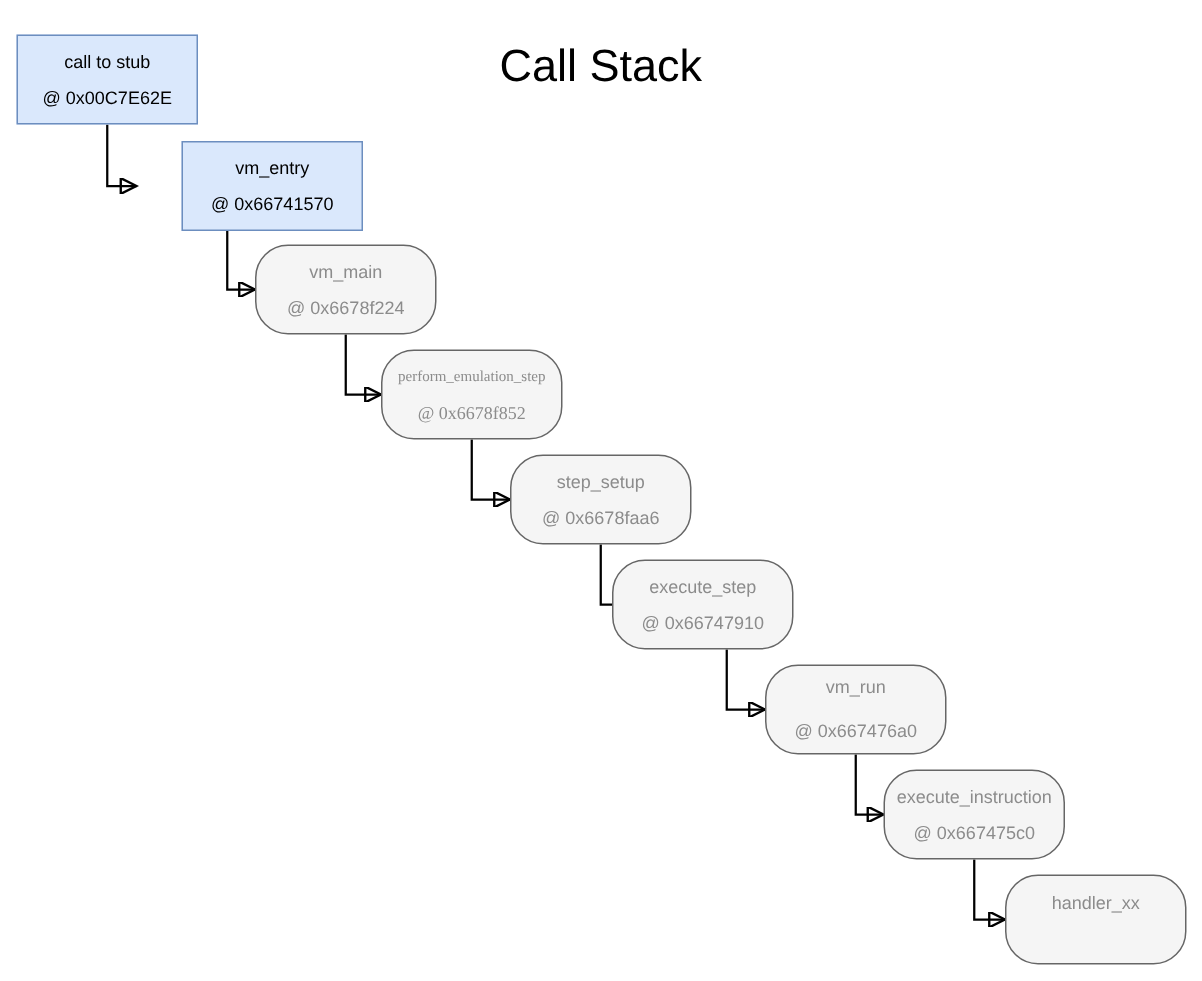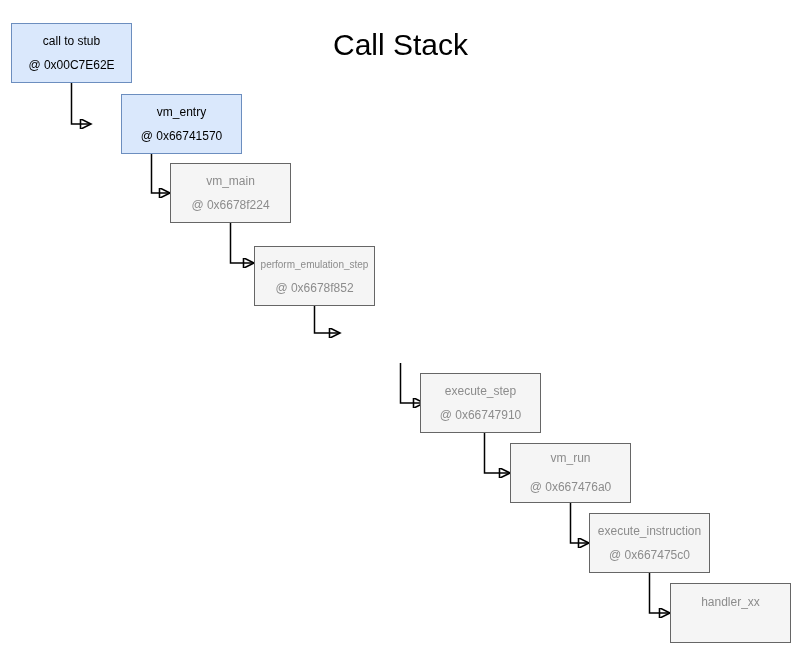--- a/index.html
+++ b/index.html
@@ -58,33 +58,34 @@
   }
   .node.blue {
     background: var(--blue-fill, #DAE8FC);
     border-color: var(--blue-border, #6C8EBF);
     color: var(--blue-text, #000);
   }
   .node.gray {
     background: var(--gray-fill, #F5F5F5);
     border-color: var(--gray-border, #666);
     color: var(--gray-text, #8C8C8C);
+    border-radius: 22px;
   }
   .node .node-name  { white-space: nowrap; }
   .node.small .node-name { font-size: 10px; }
   .node .node-address:empty { display: none; }
   .node.single { padding-bottom: 22px; }
 
   
   .n0 { left: 11px;  top: 23px;  }
   .n1 { left: 91px;  top: 94px; margin-left: 30px;  }
   .n2 { left: 170px; top: 163px; }
-  .n3 { left: 254px; top: 246px; }
+  .n3 { left: 254px; top: 233px; font-family: Liberation Serif, serif; }
   .n4 { left: 340px; top: 303px; }
-  .n5 { left: 420px; top: 373px; }
+  .n5 { left: 408px; top: 373px; }
   .n6 { left: 510px; top: 443px; gap: 14px; }
   .n7 { left: 589px; top: 513px; }
   .n8 { left: 670px; top: 583px; }
 </style>
 </head>
 <body>
 
 <div class="canvas">
 
   <h1 class="title">Call Stack</h1>
@@ -118,20 +119,24 @@
   <div class="node gray n2">
     <div class="node-name">vm_main</div>
     <div class="node-address">@ 0x6678f224</div>
   </div>
 
   <div class="node gray small n3">
     <div class="node-name">perform_emulation_step</div>
     <div class="node-address">@ 0x6678f852</div>
   </div>
 
+  <div class="node gray n4">
+    <div class="node-name">step_setup</div>
+    <div class="node-address">@ 0x6678faa6</div>
+  </div>
 
   <div class="node gray n5">
     <div class="node-name">execute_step</div>
     <div class="node-address">@ 0x66747910</div>
   </div>
 
   <div class="node gray n6">
     <div class="node-name">vm_run</div>
     <div class="node-address">@ 0x667476a0</div>
   </div>

